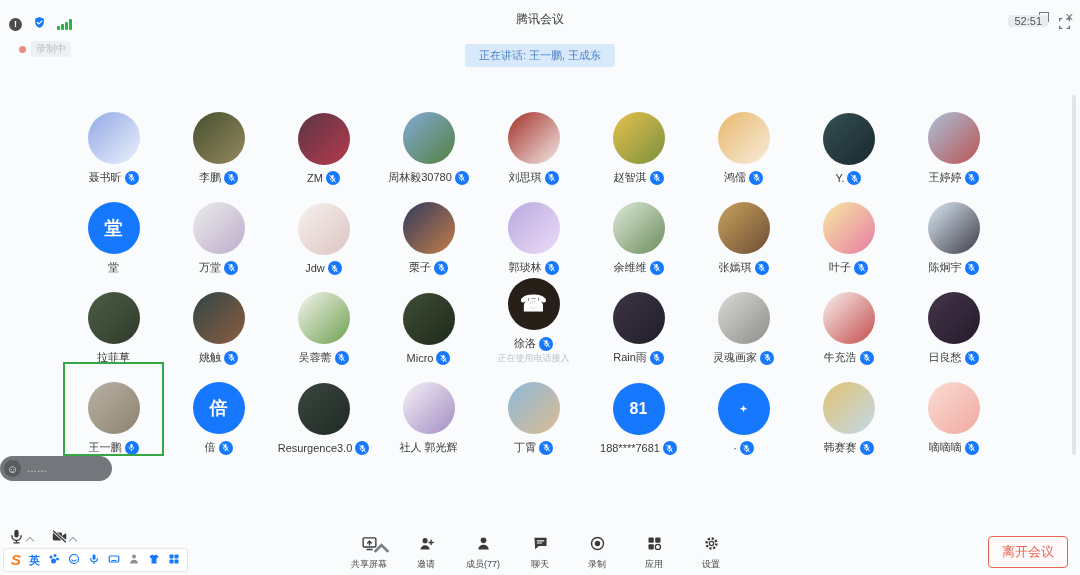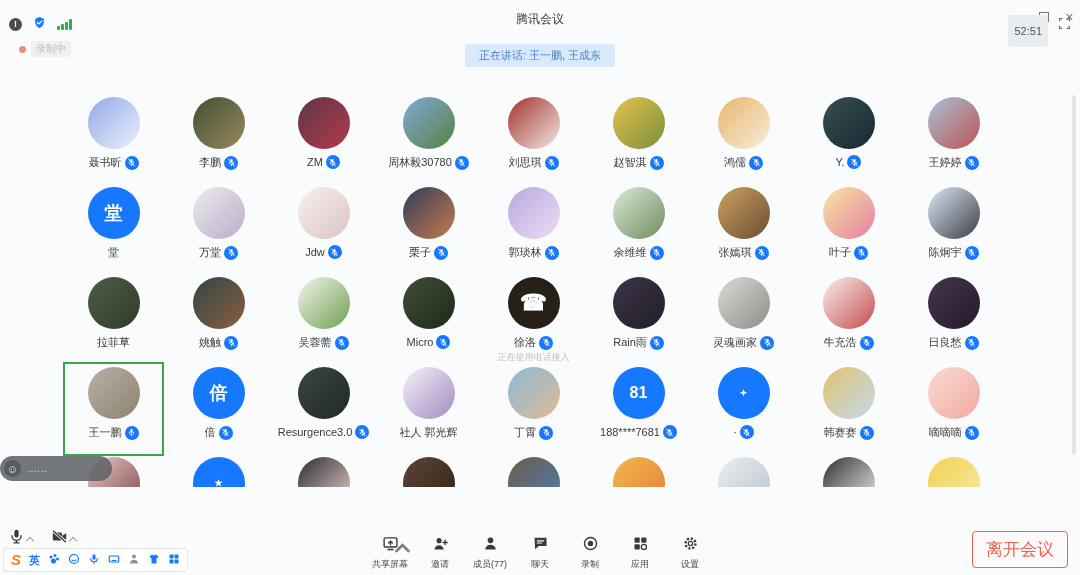--- a/index.html
+++ b/index.html
@@ -12,60 +12,60 @@
   .win-btn{cursor:default;line-height:14px;}
   .win-max{display:inline-block;width:8px;height:8px;border:1px solid #7a7a7a;}
   
   .quick-icons{position:absolute;left:9px;top:15px;display:flex;gap:11px;align-items:center;}
   .info-dot{width:13px;height:13px;border-radius:50%;background:#4c4c4c;color:#fff;font-size:9px;
             display:flex;align-items:center;justify-content:center;font-weight:bold;}
   .signal{display:flex;align-items:flex-end;gap:1.5px;height:11px;}
   .signal i{display:block;width:2.5px;background:#2ab34a;border-radius:1px;}
   
   .timer{position:absolute;right:32px;top:15px;background:#e8ecef;color:#555;font-size:11px;
-         padding:10px 6px;border-radius:3px;}
+         padding:0 6px;border-radius:3px;}
   .fs-icon{position:absolute;right:9px;top:16px;width:13px;height:13px;}
   
   .recording{position:absolute;left:19px;top:41px;display:flex;align-items:center;gap:5px;}
   .rec-dot{width:7px;height:7px;border-radius:50%;background:#ec8a84;}
   .rec-text{font-size:10px;color:#b7bdc2;background:#eef0f2;border-radius:3px;padding:1px 5px;}
   
   .banner{position:absolute;top:44px;left:50%;transform:translateX(-50%);background:#d8e9fb;
           color:#4a7fc4;font-size:11px;padding:4px 14px;border-radius:3px;white-space:nowrap;}
   
   .grid{position:absolute;left:61px;top:95px;width:945px;height:392px;overflow:hidden;
         display:grid;grid-template-columns:repeat(9,105px);grid-auto-rows:90px;}
-  .cell{position:relative;display:flex;flex-direction:column;align-items:center;}
+  .cell{position:relative;display:flex;flex-direction:column;align-items:center;justify-content:flex-end;}
   .active-ring{position:absolute;left:2px;right:2px;top:-3px;bottom:-1px;border:2px solid #35a845;z-index:2;}
   .avatar{width:52px;height:52px;border-radius:50%;margin-top:2px;flex:none;
           display:flex;align-items:center;justify-content:center;}
   .av-glyph{color:#fff;font-weight:bold;}
   .name-row{margin-top:6px;display:flex;align-items:center;gap:3px;max-width:102px;white-space:nowrap;}
   .pname{font-size:11px;color:#3a3a3a;overflow:hidden;text-overflow:ellipsis;}
   .mic-badge{width:14px;height:14px;border-radius:50%;background:#1677ff;flex:none;
              display:flex;align-items:center;justify-content:center;}
   .mic-badge svg{width:9px;height:9px;}
   .sub{font-size:9px;color:#bcc2c8;margin-top:1px;white-space:nowrap;}
   
   .scroll-thumb{position:absolute;right:4px;top:95px;width:4px;height:360px;background:#e1e5e8;border-radius:2px;}
   
   .chat-overlay{position:absolute;left:0;top:456px;width:112px;height:25px;background:rgba(96,99,104,.88);
                 border-radius:13px;display:flex;align-items:center;gap:6px;padding-left:4px;z-index:3;box-sizing:border-box;}
   .chat-face{width:17px;height:17px;border-radius:50%;background:#585b60;color:#e8e8e8;font-size:11px;
              display:flex;align-items:center;justify-content:center;flex:none;}
   .chat-text{color:#d6d6d6;font-size:10px;overflow:hidden;white-space:nowrap;}
   
-  .toolbar{position:absolute;left:50%;transform:translateX(-50%);bottom:4px;display:flex;gap:6px;align-items:center;}
+  .toolbar{position:absolute;left:50%;transform:translateX(-50%);bottom:4px;display:flex;gap:13px;align-items:center;}
   .tool-item{width:44px;display:flex;flex-direction:column;align-items:center;gap:2px;position:relative;}
   .tool-item svg{width:17px;height:17px;}
   .tool-label{font-size:9px;color:#4a4a4a;white-space:nowrap;}
   .tool-caret{position:absolute;right:1px;top:5px;}
   
   .leave-btn{position:absolute;right:12px;bottom:7px;border:1px solid #e86452;color:#e86452;background:#fffafa;
-             font-size:17px;padding:6px 13px;border-radius:4px;font-family:inherit;margin-left:12px;}
+             font-size:13px;padding:6px 13px;border-radius:4px;font-family:inherit;margin-left:12px;}
   
   .dev-controls{position:absolute;left:8px;bottom:26px;display:flex;gap:18px;align-items:center;}
   .dev-controls svg{width:17px;height:17px;}
   .dev-caret{width:5px;height:5px;border-left:1.5px solid #9aa0a6;border-top:1.5px solid #9aa0a6;
              transform:rotate(45deg);display:inline-block;margin-left:2px;vertical-align:middle;}
   .ime-bar{position:absolute;left:3px;bottom:3px;display:flex;gap:8px;align-items:center;background:rgba(255,255,255,.85);
            border:1px solid #e4e7ea;border-radius:3px;padding:2px 7px;}
   .ime-logo{color:#ff7a1a;font-weight:bold;font-style:italic;font-size:15px;line-height:14px;}
   .ime-mode{color:#1677ff;font-size:11px;font-weight:bold;}
   .ime-bar svg{width:12px;height:12px;}

